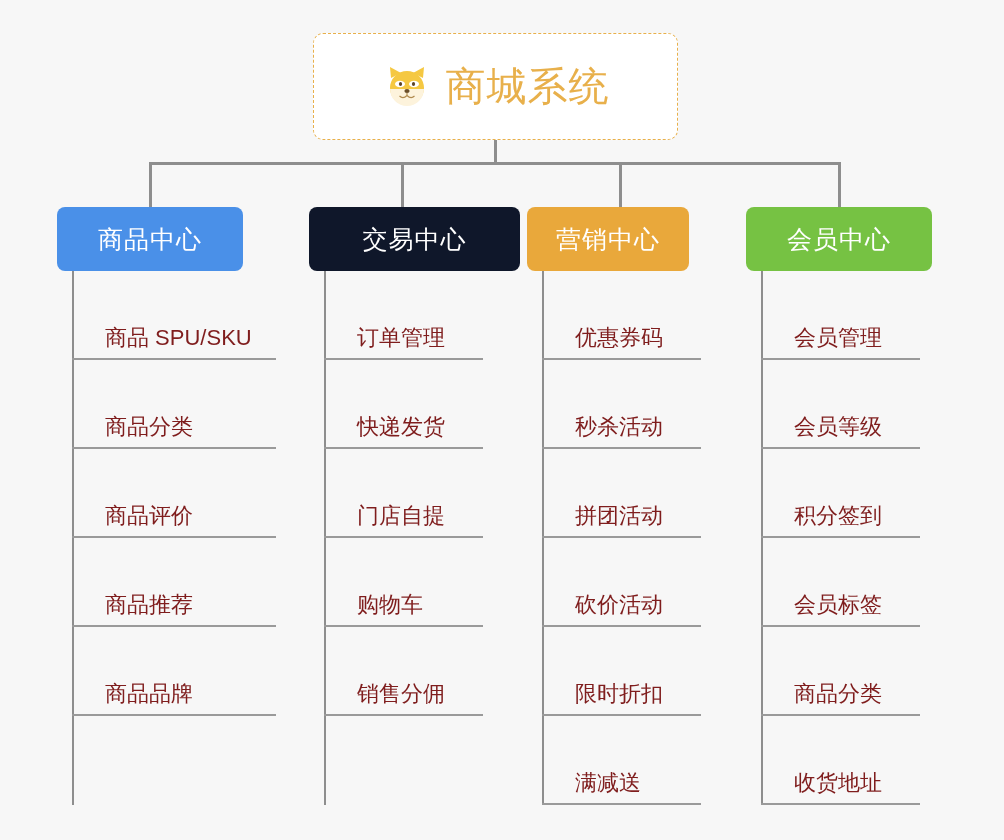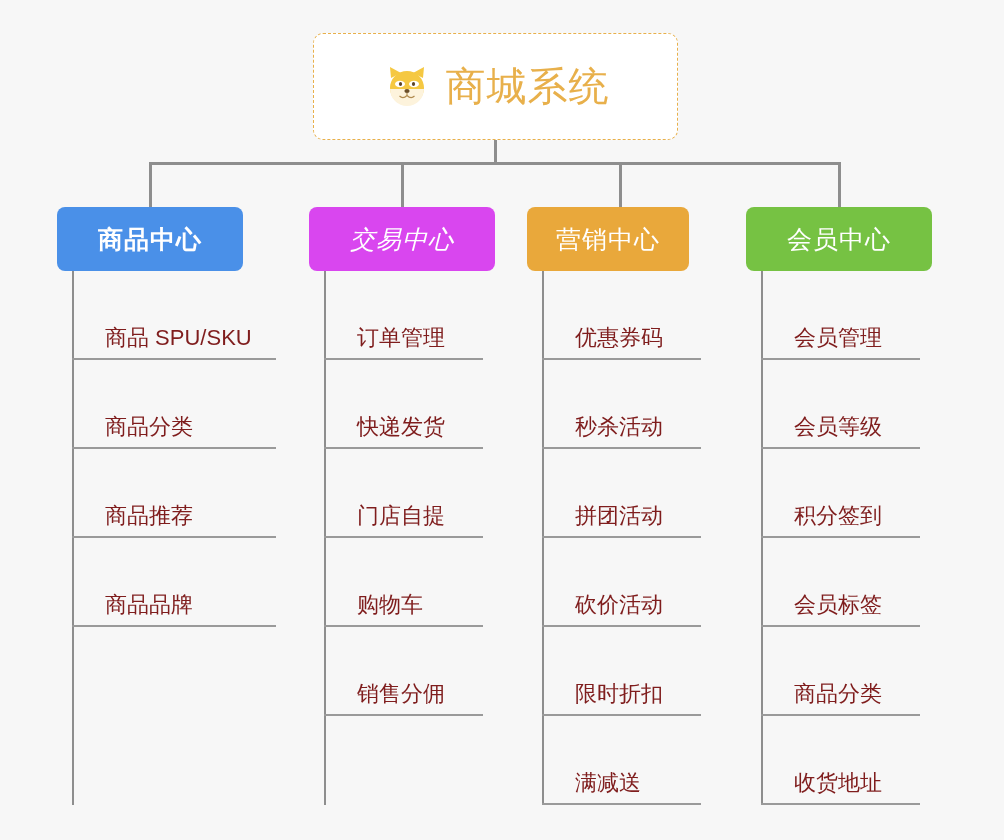--- a/index.html
+++ b/index.html
@@ -162,43 +162,47 @@
   </div>
 
   <div class="conn conn-v-root"></div>
   <div class="conn conn-h-bus"></div>
   <div class="conn conn-v-drop" style="left:149px;"></div>
   <div class="conn conn-v-drop" style="left:401px;"></div>
   <div class="conn conn-v-drop" style="left:619px;"></div>
   <div class="conn conn-v-drop" style="left:838px;"></div>
 
   <div id="columns-host">
-      <div class="cat-box" style="left: 57px; width: 186px; background: rgb(74, 144, 232); font-weight: bold;">
+      <div class="cat-box" style="left: 57px; width: 186px; background: rgb(74, 144, 232);">
         <span class="cat-label">商品中心</span>
       </div>
       <div class="column" style="left: 72px;">
         <div class="spine" style="height: 534px;"></div>
         <div class="leaf">
           <span class="leaf-text">商品 SPU/SKU</span>
           <div class="leaf-underline" style="width: 204px;"></div>
         </div>
         <div class="leaf">
           <span class="leaf-text">商品分类</span>
           <div class="leaf-underline" style="width: 204px;"></div>
         </div>
         <div class="leaf">
+          <span class="leaf-text">商品评价</span>
+          <div class="leaf-underline" style="width: 204px;"></div>
+        </div>
+        <div class="leaf">
           <span class="leaf-text">商品推荐</span>
           <div class="leaf-underline" style="width: 204px;"></div>
         </div>
         <div class="leaf">
           <span class="leaf-text">商品品牌</span>
           <div class="leaf-underline" style="width: 204px;"></div>
         </div>
       </div>
-      <div class="cat-box" style="left: 309px; width: 186px; background: #d946ef; font-style: italic;">
+      <div class="cat-box" style="left: 309px; width: 211px; background: #0f172a;">
         <span class="cat-label">交易中心</span>
       </div>
       <div class="column" style="left: 324px;">
         <div class="spine" style="height: 534px;"></div>
         <div class="leaf">
           <span class="leaf-text">订单管理</span>
           <div class="leaf-underline" style="width: 159px;"></div>
         </div>
         <div class="leaf">
           <span class="leaf-text">快递发货</span>

